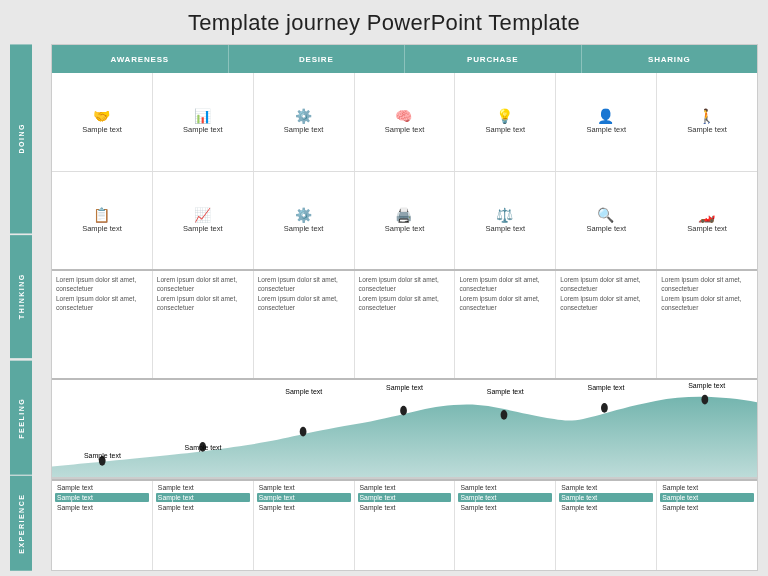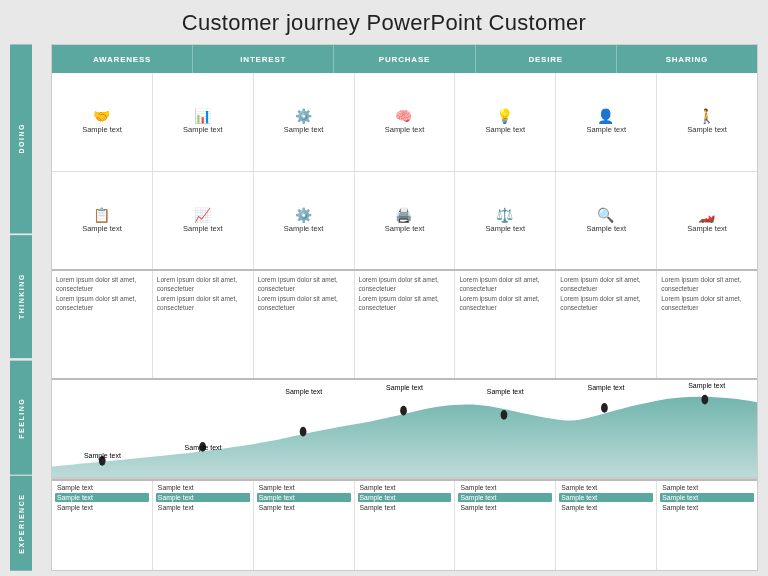--- a/index.html
+++ b/index.html
@@ -138,41 +138,40 @@
     }
     .exp-text.highlight {
       background: #5ba8a0;
       color: white;
       border-radius: 1px;
     }
   </style>
 </head>
 <body>
 
-<h1 class="main-title">Customer journey PowerPoint Customer</h1>
+<h1 class="main-title">Template journey PowerPoint Template</h1>
 
 <div class="table-wrapper">
 
   <div class="row-labels">
     <div class="row-label doing">DOING</div>
     <div style="height:2px;background:#e8e8e8"></div>
     <div class="row-label thinking">THINKING</div>
     <div style="height:2px;background:#e8e8e8"></div>
     <div class="row-label feeling">FEELING</div>
     <div style="height:2px;background:#e8e8e8"></div>
     <div class="row-label experience">EXPERIENCE</div>
   </div>
 
   <div class="main-table">
 
     <div class="header-row">
       <div class="header-cell">AWARENESS</div>
-      <div class="header-cell">INTEREST</div>
+      <div class="header-cell">DESIRE</div>
       <div class="header-cell">PURCHASE</div>
-      <div class="header-cell">DESIRE</div>
       <div class="header-cell">SHARING</div>
     </div>
 
     <div style="display:flex;background:white;flex:1.1;">
       <div class="cell">
         <span class="icon">🤝</span>
         <span>Sample text</span>
       </div>
       <div class="cell">
         <span class="icon">📊</span>

